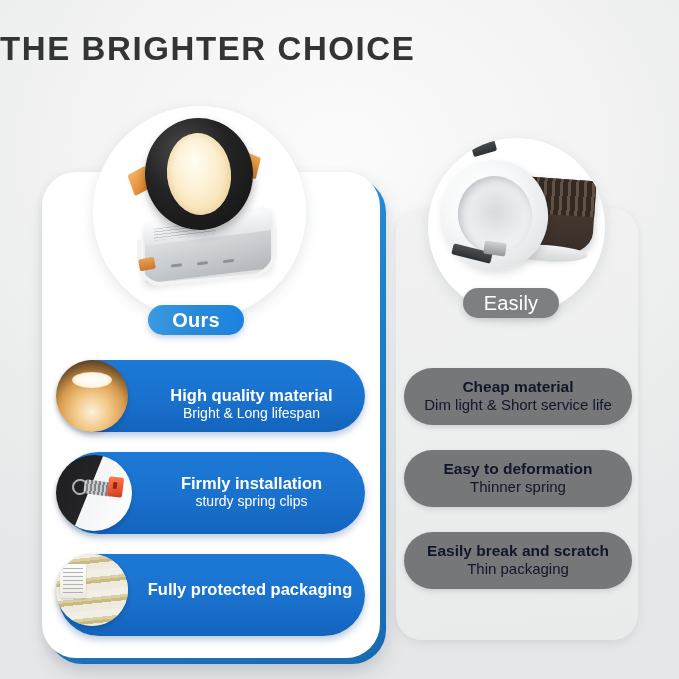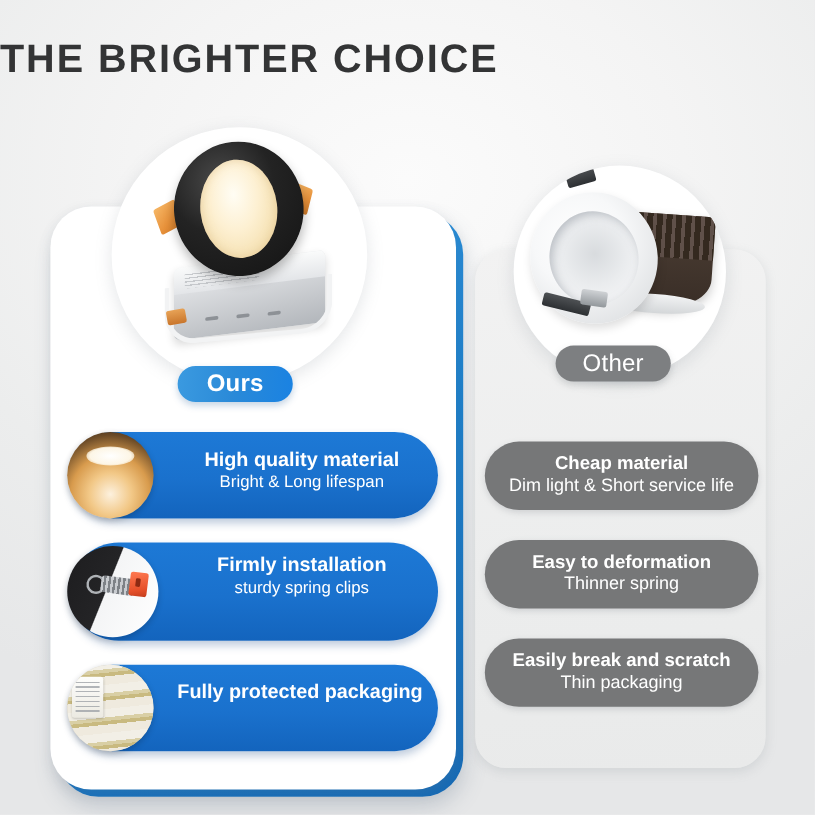--- a/index.html
+++ b/index.html
@@ -300,20 +300,21 @@
     box-shadow: 0 4px 7px rgba(20,70,130,0.28);
     display: flex;
     align-items: center;
   }
   .ours-pill-text {
     position: absolute;
     left: 86px;
     width: 215px;
     text-align: center;
     color: #ffffff;
+    margin-top: 12px;
   }
   .pill-head {
     font-size: 16.5px;
     font-weight: bold;
     line-height: 1.18;
     white-space: nowrap;
   }
   .pill-sub {
     font-size: 14px;
     font-weight: normal;
@@ -350,21 +351,21 @@
   #spring-clip-body {
     position: absolute; left: 52px; top: 22px; width: 15px; height: 20px;
     background: linear-gradient(165deg, #ff7a52 0%, #e6502a 70%, #c23d1d 100%);
     border-radius: 2px; transform: rotate(7deg);
   }
   #spring-clip-slot {
     position: absolute; left: 57px; top: 27px; width: 4px; height: 7px;
     background: #8d2a13; border-radius: 1px; transform: rotate(7deg);
   }
 
-  #ours-pill-3 { top: 554px; height: 72px; }
+  #ours-pill-3 { top: 554px; height: 82px; }
   #ours-thumb-3 { top: 554px; left: 56px; width: 72px; height: 72px;
     background: linear-gradient(180deg, #d9d2c2 0%, #cfc7b4 100%); }
   #carton-stack {
     position: absolute; left: 0; top: 0; width: 72px; height: 72px;
     background:
       repeating-linear-gradient(174deg,
         #f2efe6 0 7px,
         #d9cfa5 7px 10px,
         #c9ba80 10px 13px,
         #efeade 13px 20px);
@@ -382,21 +383,21 @@
   }
 
   
   .other-pill {
     position: absolute;
     left: 404px;
     width: 228px;
     border-radius: 999px;
     background: #767778;
     box-shadow: 0 2px 5px rgba(120,125,130,0.26);
-    color: #ffffff;
+    color: #0f172a;
     text-align: center;
     display: flex;
     flex-direction: column;
     justify-content: center;
   }
   .other-head {
     font-size: 15.5px;
     font-weight: bold;
     line-height: 1.2;
     white-space: nowrap;
@@ -485,21 +486,21 @@
       <div id="other-heatsink-rim"></div>
     </div>
     <div id="other-cone">
       <div id="other-cone-inner"></div>
     </div>
     <div id="other-bracket-top" class="other-bracket"></div>
     <div id="other-bracket-bottom" class="other-bracket"></div>
     <div id="other-bracket-metal" class="other-bracket"></div>
   </div>
 
-  <div id="other-badge" class="badge">Other</div>
+  <div id="other-badge" class="badge">Easily</div>
 
   <div id="other-pill-1" class="other-pill">
     <div class="other-head">Cheap material</div>
     <div class="other-sub">Dim light &amp; Short service life</div>
   </div>
 
   <div id="other-pill-3" class="other-pill">
     <div class="other-head">Easily break and scratch</div>
     <div class="other-sub">Thin packaging</div>
   </div>

